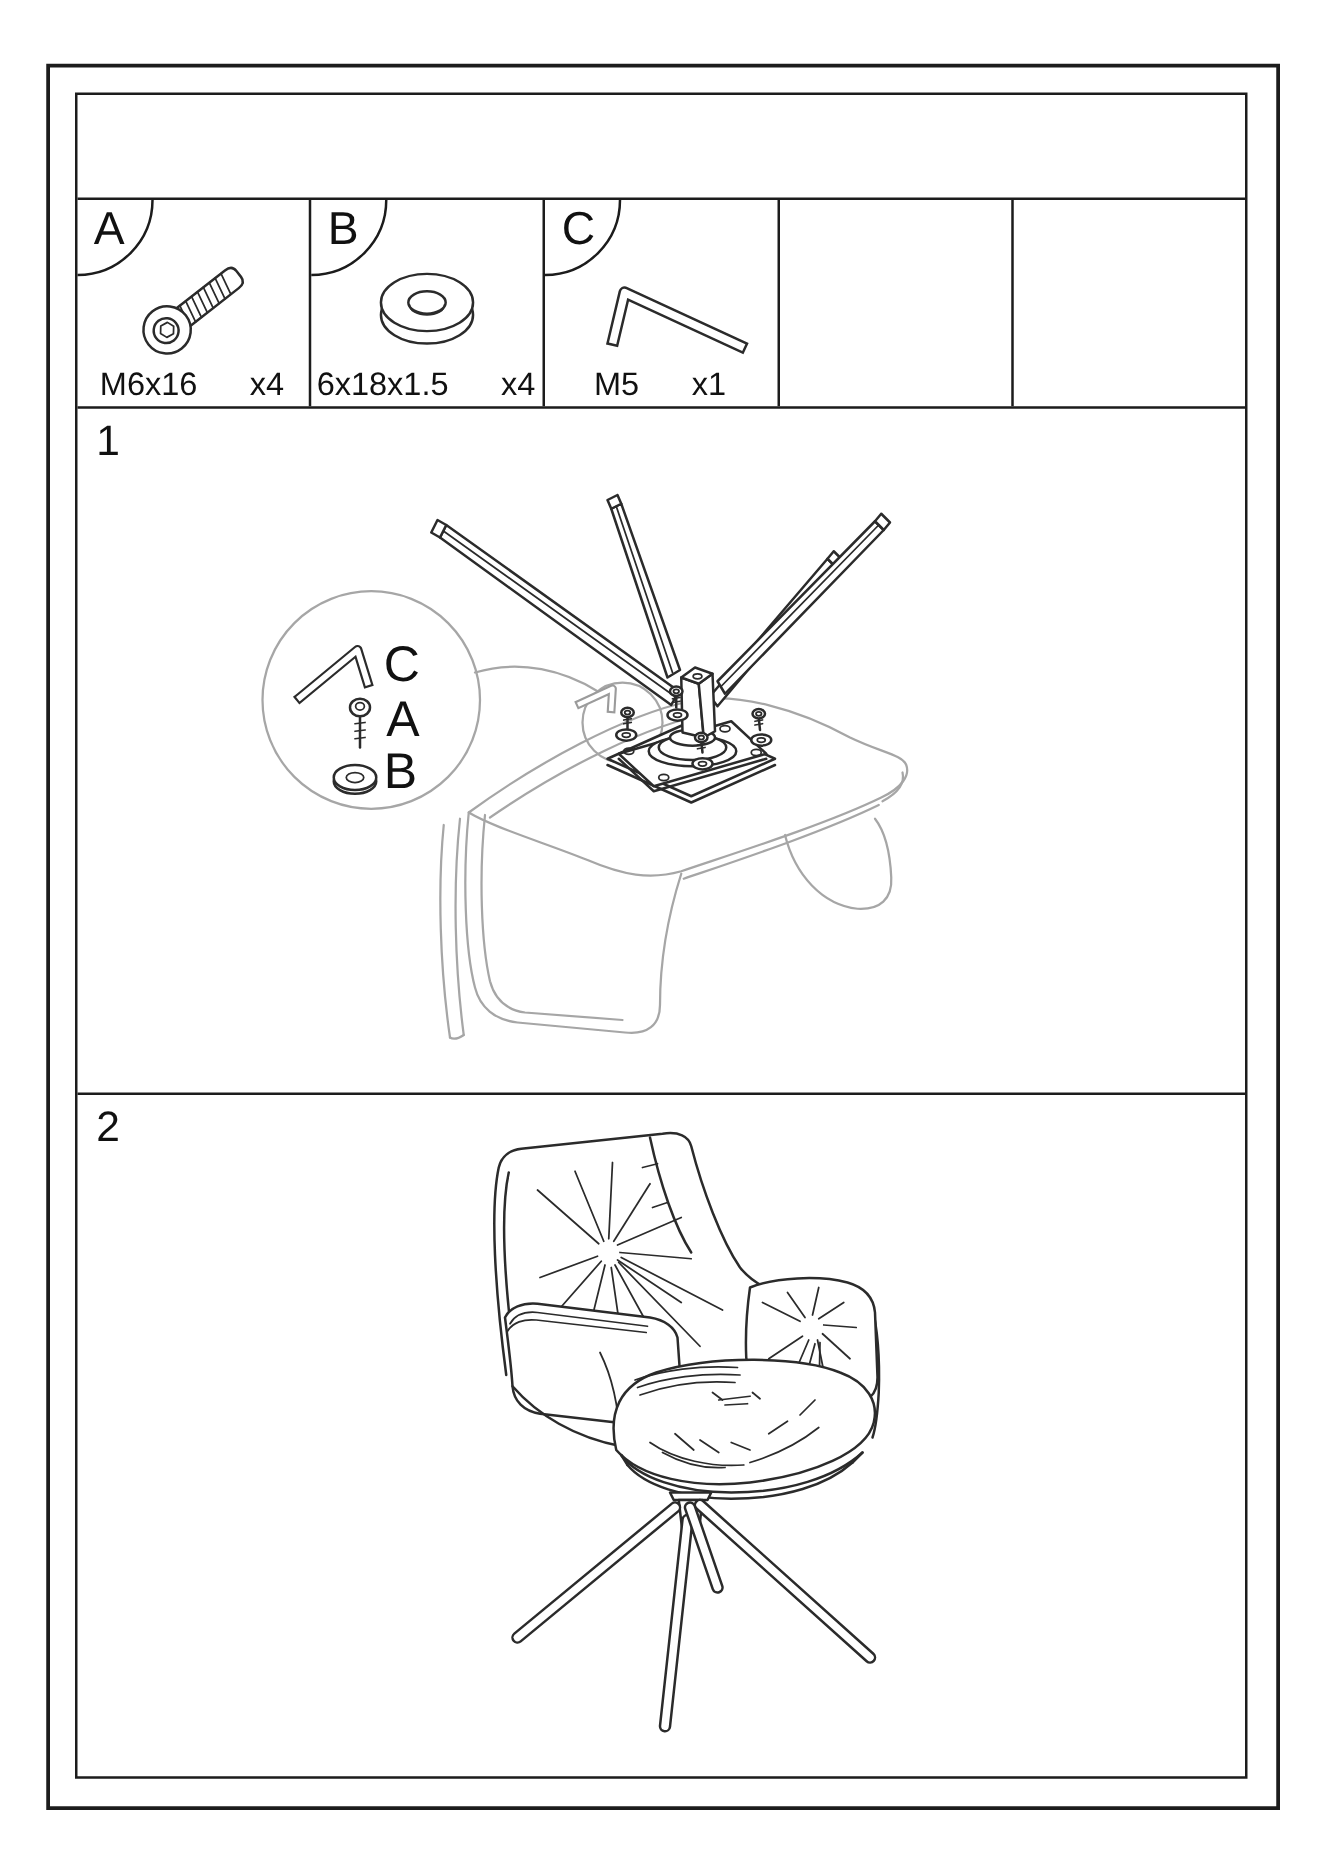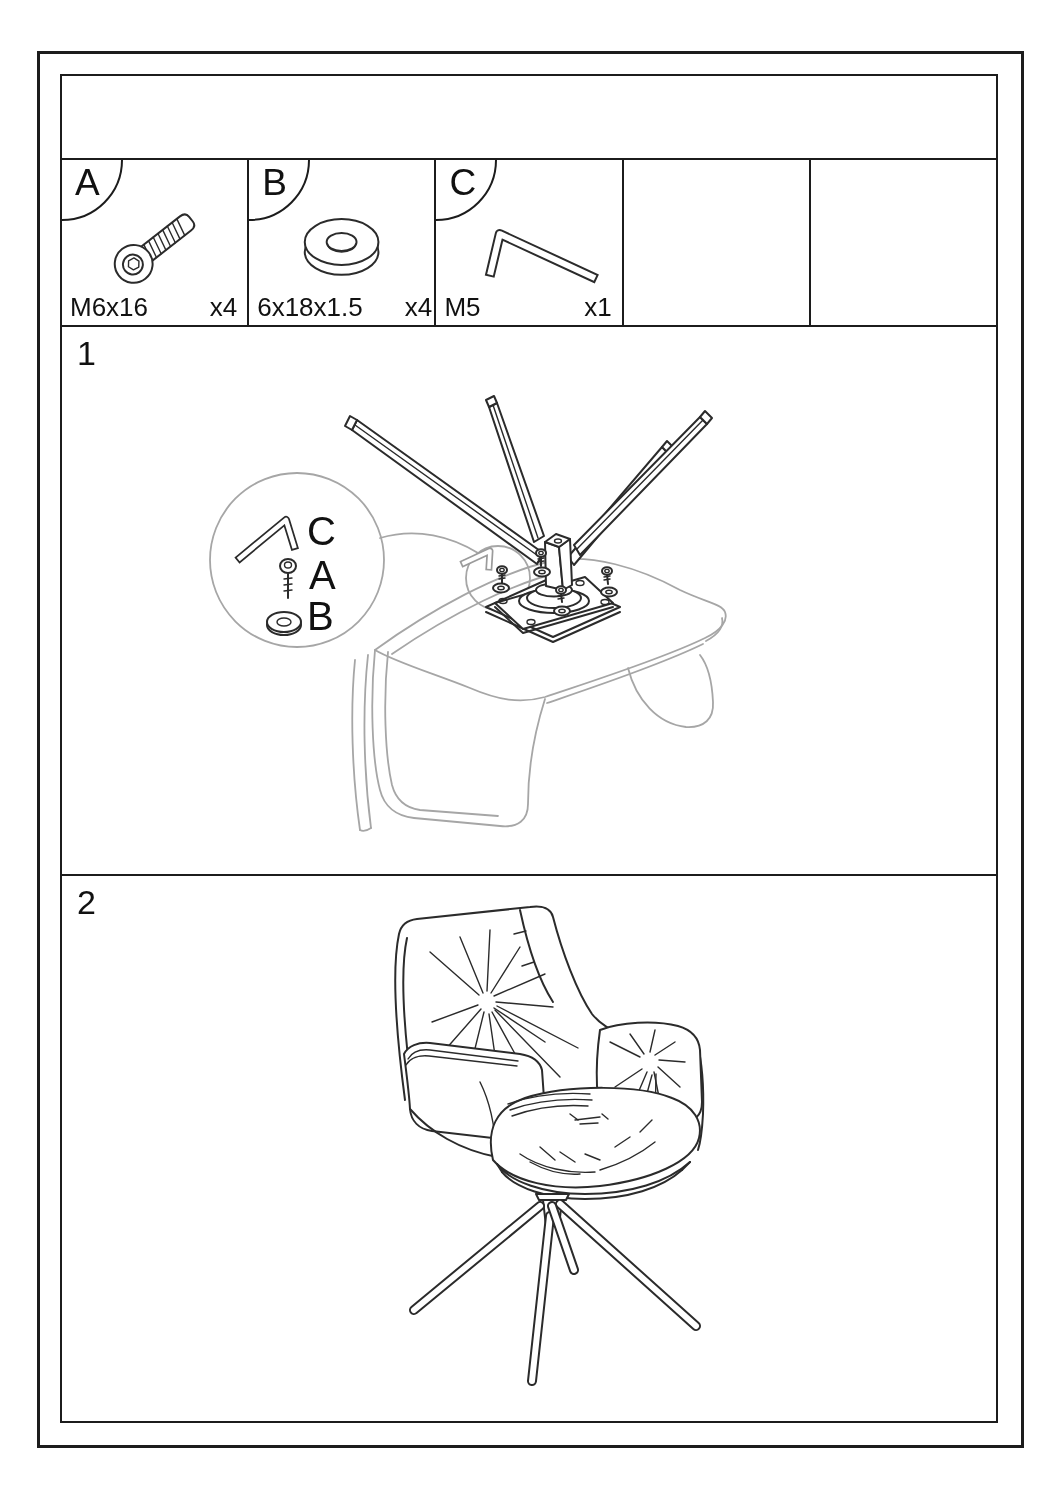--- a/index.html
+++ b/index.html
@@ -14,21 +14,21 @@
     border:2px solid #1c1c1c;box-sizing:border-box;background:#fff;}
   .row{box-sizing:border-box;position:absolute;left:0;width:100%;}
   .header-row{top:0;height:84px;border-bottom:2px solid #1c1c1c;}
   .parts-row{top:84px;height:167px;border-bottom:2px solid #1c1c1c;display:flex;}
   .part-cell{flex:1;position:relative;border-right:2px solid #1c1c1c;overflow:hidden;box-sizing:border-box;}
   .part-cell:last-child{border-right:none;}
   .corner-arc{position:absolute;left:-61px;top:-61px;width:122px;height:122px;
     border:2px solid #1c1c1c;border-radius:50%;box-sizing:border-box;}
   .part-letter{position:absolute;left:13px;top:1px;font-size:37px;line-height:1.2;}
   .part-spec{position:absolute;left:8px;right:10px;bottom:2px;display:flex;
-    justify-content:space-between;font-size:26px;line-height:1.15;gap:42px;}
+    justify-content:center;font-size:26px;line-height:1.15;gap:42px;}
   .step-row1{top:251px;height:549px;border-bottom:2px solid #1c1c1c;}
   .step-row2{top:800px;height:545px;}
   .step-num{position:absolute;left:15px;top:7px;font-size:34px;z-index:2;}
   svg.diagram{position:absolute;left:0;top:0;width:100%;height:100%;display:block;}
   svg.part-icon{position:absolute;left:0;top:0;width:100%;height:100%;display:block;}
   
   .d{stroke:#2b2b2b;fill:none;stroke-width:2;stroke-linecap:round;stroke-linejoin:round;}
   .dt{stroke:#2b2b2b;fill:none;stroke-width:1.4;stroke-linecap:round;stroke-linejoin:round;}
   .dw{stroke:#2b2b2b;fill:#ffffff;stroke-width:2;stroke-linejoin:round;}
   .g{stroke:#a6a6a6;fill:none;stroke-width:1.8;stroke-linecap:round;stroke-linejoin:round;}

